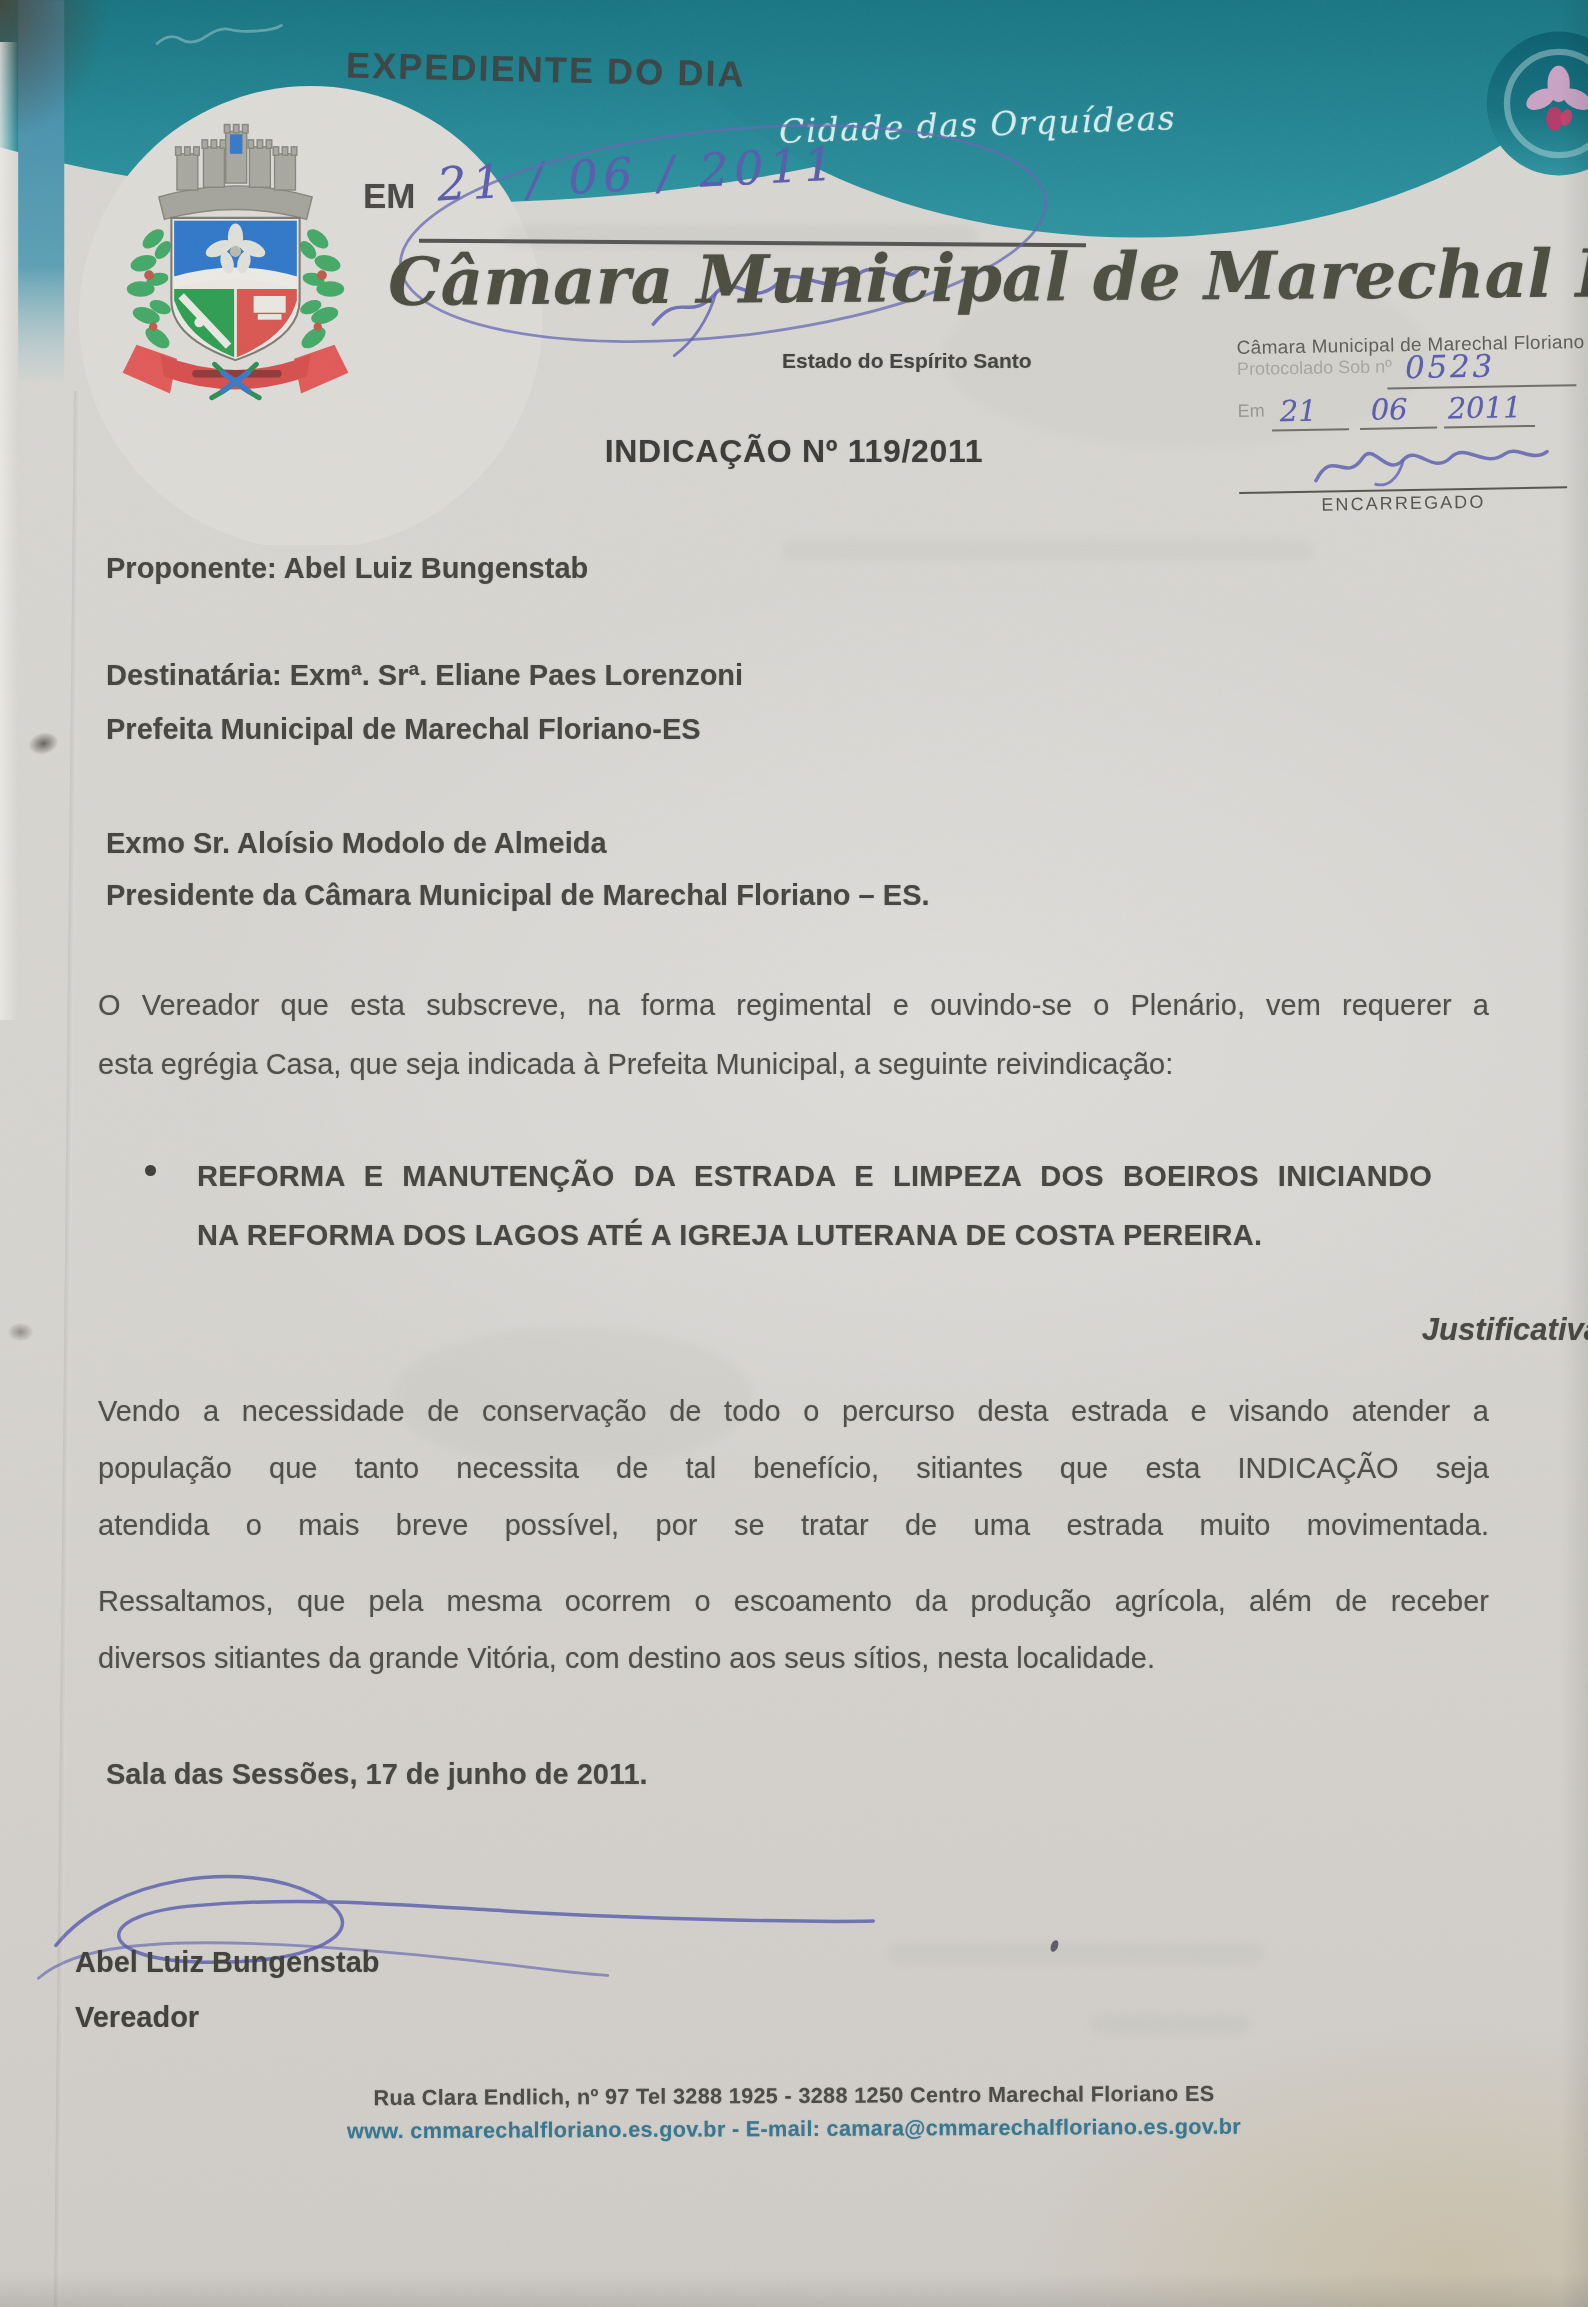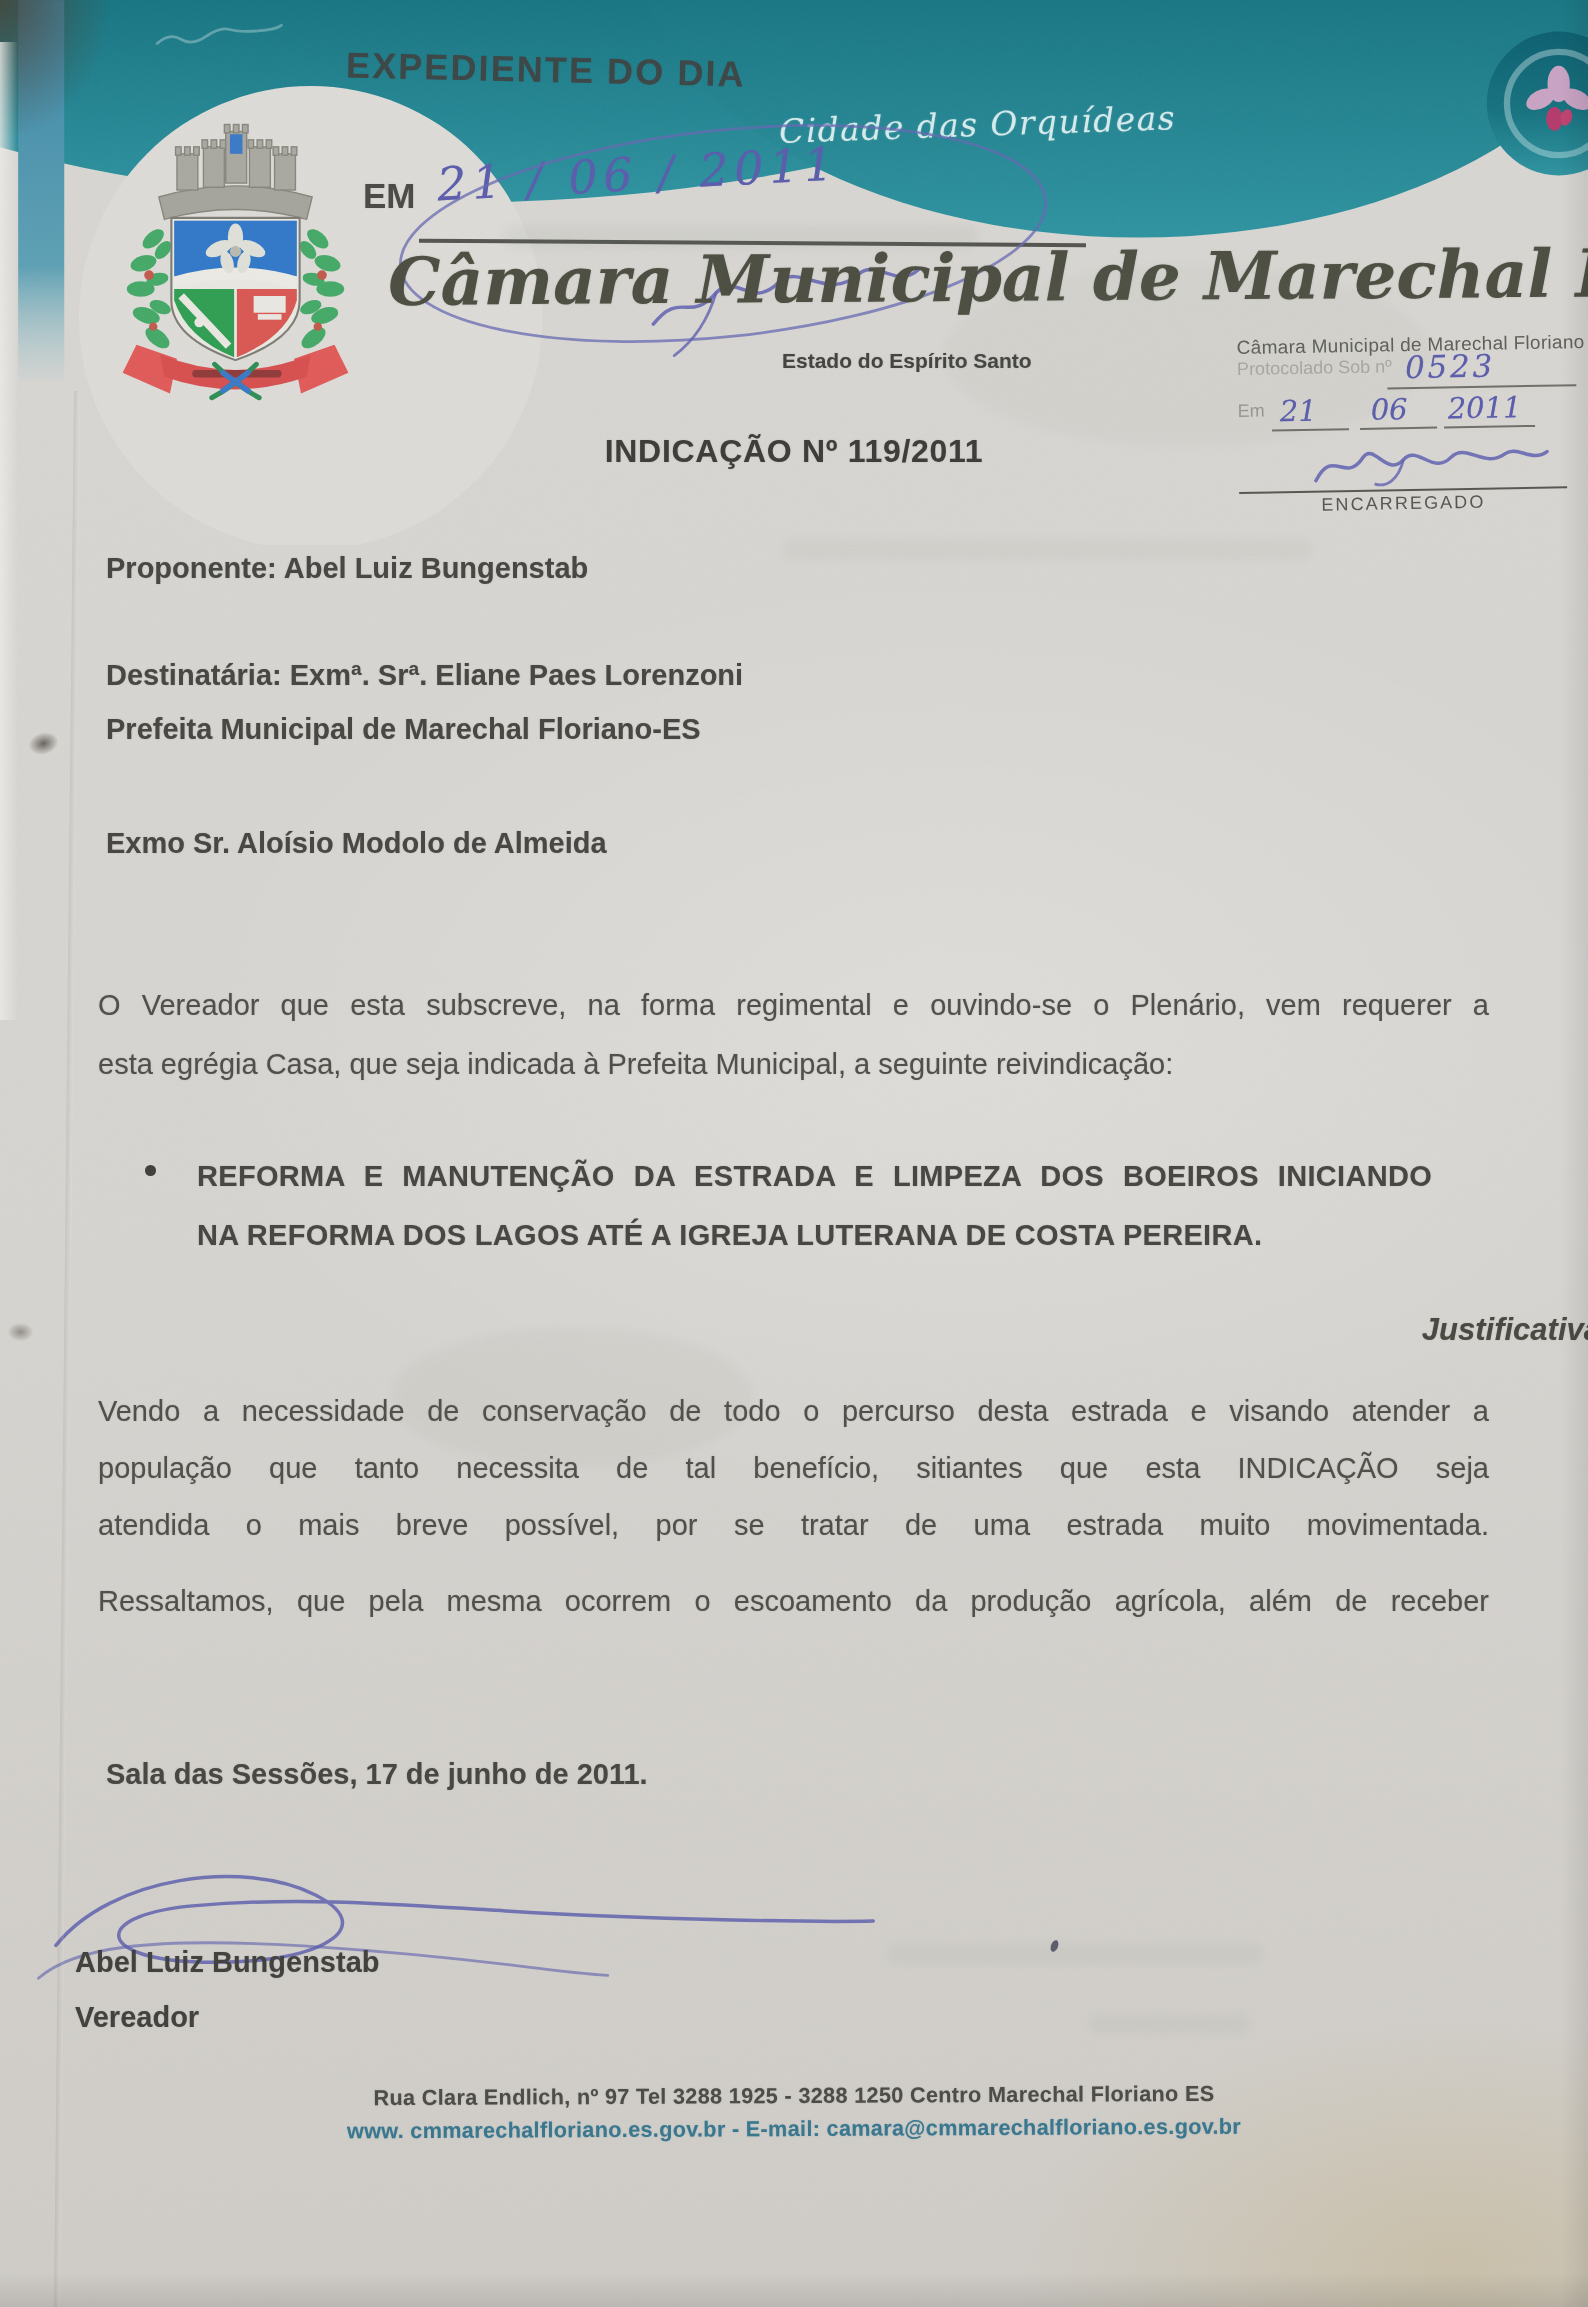--- a/index.html
+++ b/index.html
@@ -197,34 +197,36 @@
   </div>
 
   <div class="abs soft" style="left:0;top:433px;width:1588px;text-align:center;font-size:32px;font-weight:bold;letter-spacing:0.7px;color:#3b3b37;">INDICAÇÃO Nº 119/2011</div>
 
   <div class="abs body-line bold soft" style="left:106px;top:539px;">Proponente: Abel Luiz Bungenstab</div>
 
   <div class="abs body-line bold soft" style="left:106px;top:646px;">Destinatária: Exmª. Srª. Eliane Paes Lorenzoni</div>
   <div class="abs body-line bold soft" style="left:106px;top:700px;">Prefeita Municipal de Marechal Floriano-ES</div>
 
   <div class="abs body-line bold soft" style="left:106px;top:814px;">Exmo Sr. Aloísio Modolo de Almeida</div>
+  <div class="abs body-line bold soft" style="left:106px;top:866px;">Presidente da Câmara Municipal de Marechal Floriano – ES.</div>
 
   <div class="abs body-line jline soft" style="left:98px;top:976px;width:1391px;">O Vereador que esta subscreve, na forma regimental e ouvindo-se o Plenário, vem requerer a</div>
   <div class="abs body-line soft" style="left:98px;top:1035px;">esta egrégia Casa, que seja indicada à Prefeita Municipal, a seguinte reivindicação:</div>
 
   <div class="abs" style="left:145px;top:1165px;width:10.5px;height:10.5px;border-radius:50%;background:#3e3e3a;"></div>
   <div class="abs body-line bold jline soft" style="left:197px;top:1147px;width:1235px;letter-spacing:0.3px;">REFORMA E MANUTENÇÃO DA ESTRADA E LIMPEZA DOS BOEIROS INICIANDO</div>
   <div class="abs body-line bold soft" style="left:197px;top:1206px;letter-spacing:0.3px;">NA REFORMA DOS LAGOS ATÉ A IGREJA LUTERANA DE COSTA PEREIRA.</div>
 
   <div class="abs soft" style="left:0;top:1312px;width:1565px;text-align:right;font-size:31px;font-weight:bold;font-style:italic;color:#47473f;margin-left:36px;">Justificativa</div>
 
   <div class="abs body-line jline soft" style="left:98px;top:1382px;width:1391px;">Vendo a necessidade de conservação de todo o percurso desta estrada e visando atender a</div>
   <div class="abs body-line jline soft" style="left:98px;top:1439px;width:1391px;">população que tanto necessita de tal benefício, sitiantes que esta INDICAÇÃO seja</div>
   <div class="abs body-line jline soft" style="left:98px;top:1496px;width:1391px;">atendida o mais breve possível, por se tratar de uma estrada muito movimentada.</div>
   <div class="abs body-line jline soft" style="left:98px;top:1572px;width:1391px;">Ressaltamos, que pela mesma ocorrem o escoamento da produção agrícola, além de receber</div>
+  <div class="abs body-line soft" style="left:98px;top:1629px;">diversos sitiantes da grande Vitória, com destino aos seus sítios, nesta localidade.</div>
 
   <div class="abs body-line bold soft" style="left:106px;top:1745px;">Sala das Sessões, 17 de junho de 2011.</div>
 
   <svg class="abs" style="left:7px;top:1816px;" width="992" height="196" viewBox="0 0 1420 280">
     <path d="M70,185 C150,85 340,62 440,112 C545,164 430,218 260,208 C125,200 125,140 270,128 C430,114 580,128 720,136 C920,148 1160,152 1240,150" fill="none" stroke="rgba(90,92,172,0.82)" stroke-width="5" stroke-linecap="round"></path>
     <path d="M45,232 C95,188 200,172 430,186 C700,204 760,222 860,228" fill="none" stroke="rgba(90,92,172,0.6)" stroke-width="4" stroke-linecap="round"></path>
   </svg>
 
   <div class="abs body-line bold soft" style="left:75px;top:1933px;color:#3f3f3b;">Abel Luiz Bungenstab</div>
   <div class="abs body-line bold soft" style="left:75px;top:1988px;color:#3f3f3b;">Vereador</div>

